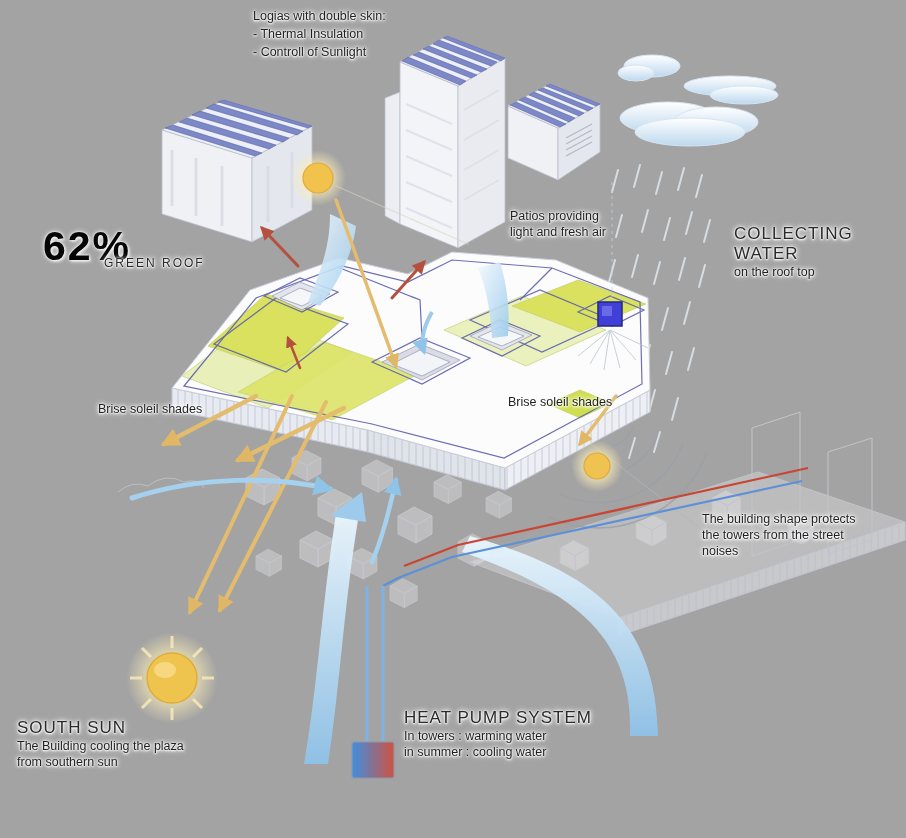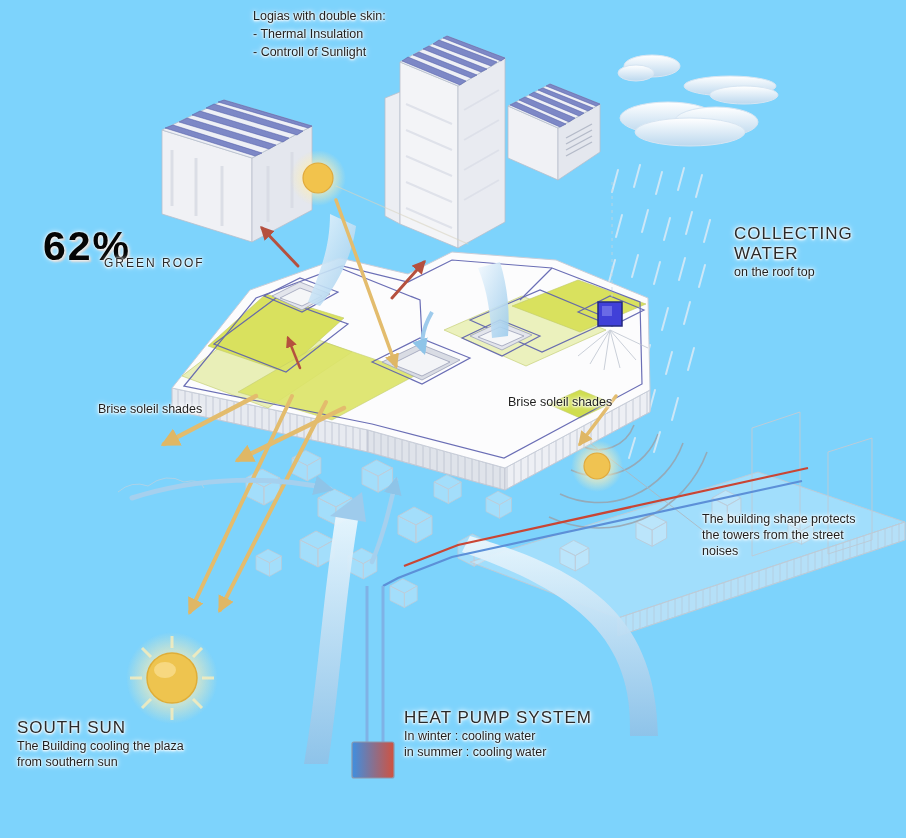--- a/index.html
+++ b/index.html
@@ -1,16 +1,16 @@
 <!DOCTYPE html>
 <html><head>
 <meta charset="utf-8">
 <style>
   html,body{margin:0;padding:0;background:#000;}
-  .stage{position:relative;width:906px;height:838px;background:#7dd3fc;overflow:hidden;
+  .stage{position:relative;width:906px;height:838px;background:#a3a3a3;overflow:hidden;
          font-family:"Liberation Sans", sans-serif;}
   .stage svg{position:absolute;left:0;top:0;}
   .label{position:absolute;color:#1f1f1f;
          text-shadow:0 0 2px #fff,0 0 4px #fff,0 0 6px rgba(255,255,255,.95),0 1px 2px #fff;
          line-height:16px;font-size:12.5px;white-space:nowrap;z-index:5;}
   .label .t{display:block;}
   .title{font-size:17px;letter-spacing:1px;color:#2a2a2a;line-height:20px;}
   .big-pct{font-size:41px;font-weight:800;letter-spacing:2px;color:#050505;
            text-shadow:0 0 2px #fff,0 0 5px #fff,2px 2px 2px #cfcfcf;}
   .gr-title{font-size:12px;letter-spacing:2px;color:#2a2a2a;}
@@ -326,40 +326,44 @@
 
 <div class="label" style="left:253px;top:8px;">
   <span class="t">Logias with double skin:</span>
   <span class="t" style="margin-top:2px">- Thermal Insulation</span>
   <span class="t" style="margin-top:2px">- Controll of Sunlight</span>
 </div>
 
 <div class="label big-pct" style="left:17px;top:238px;margin-left:26px;">62%</div>
 <div class="label gr-title" style="left:104px;top:255px;">GREEN ROOF</div>
 
+<div class="label" style="left:510px;top:208px;">
+  <span class="t">Patios providing</span>
+  <span class="t">light and fresh air</span>
+</div>
 
 <div class="label" style="left:734px;top:224px;">
   <span class="t title">COLLECTING</span>
   <span class="t title">WATER</span>
   <span class="t">on the roof top</span>
 </div>
 
 <div class="label" style="left:98px;top:401px;">Brise soleil shades</div>
 <div class="label" style="left:508px;top:394px;">Brise soleil shades</div>
 
 <div class="label" style="left:702px;top:496px;margin-top:15px;">
   <span class="t">The building shape protects</span>
   <span class="t">the towers from the street</span>
   <span class="t">noises</span>
 </div>
 
 
 <div class="label" style="left:404px;top:708px;">
   <span class="t title">HEAT PUMP SYSTEM</span>
-  <span class="t">In winter : cooling water</span>
+  <span class="t">In towers : warming water</span>
   <span class="t">in summer : cooling water</span>
 </div>
 
 <div class="label" style="left:17px;top:718px;">
   <span class="t title">SOUTH SUN</span>
   <span class="t">The Building cooling the plaza</span>
   <span class="t">from southern sun</span>
 </div>
 
 </div>

